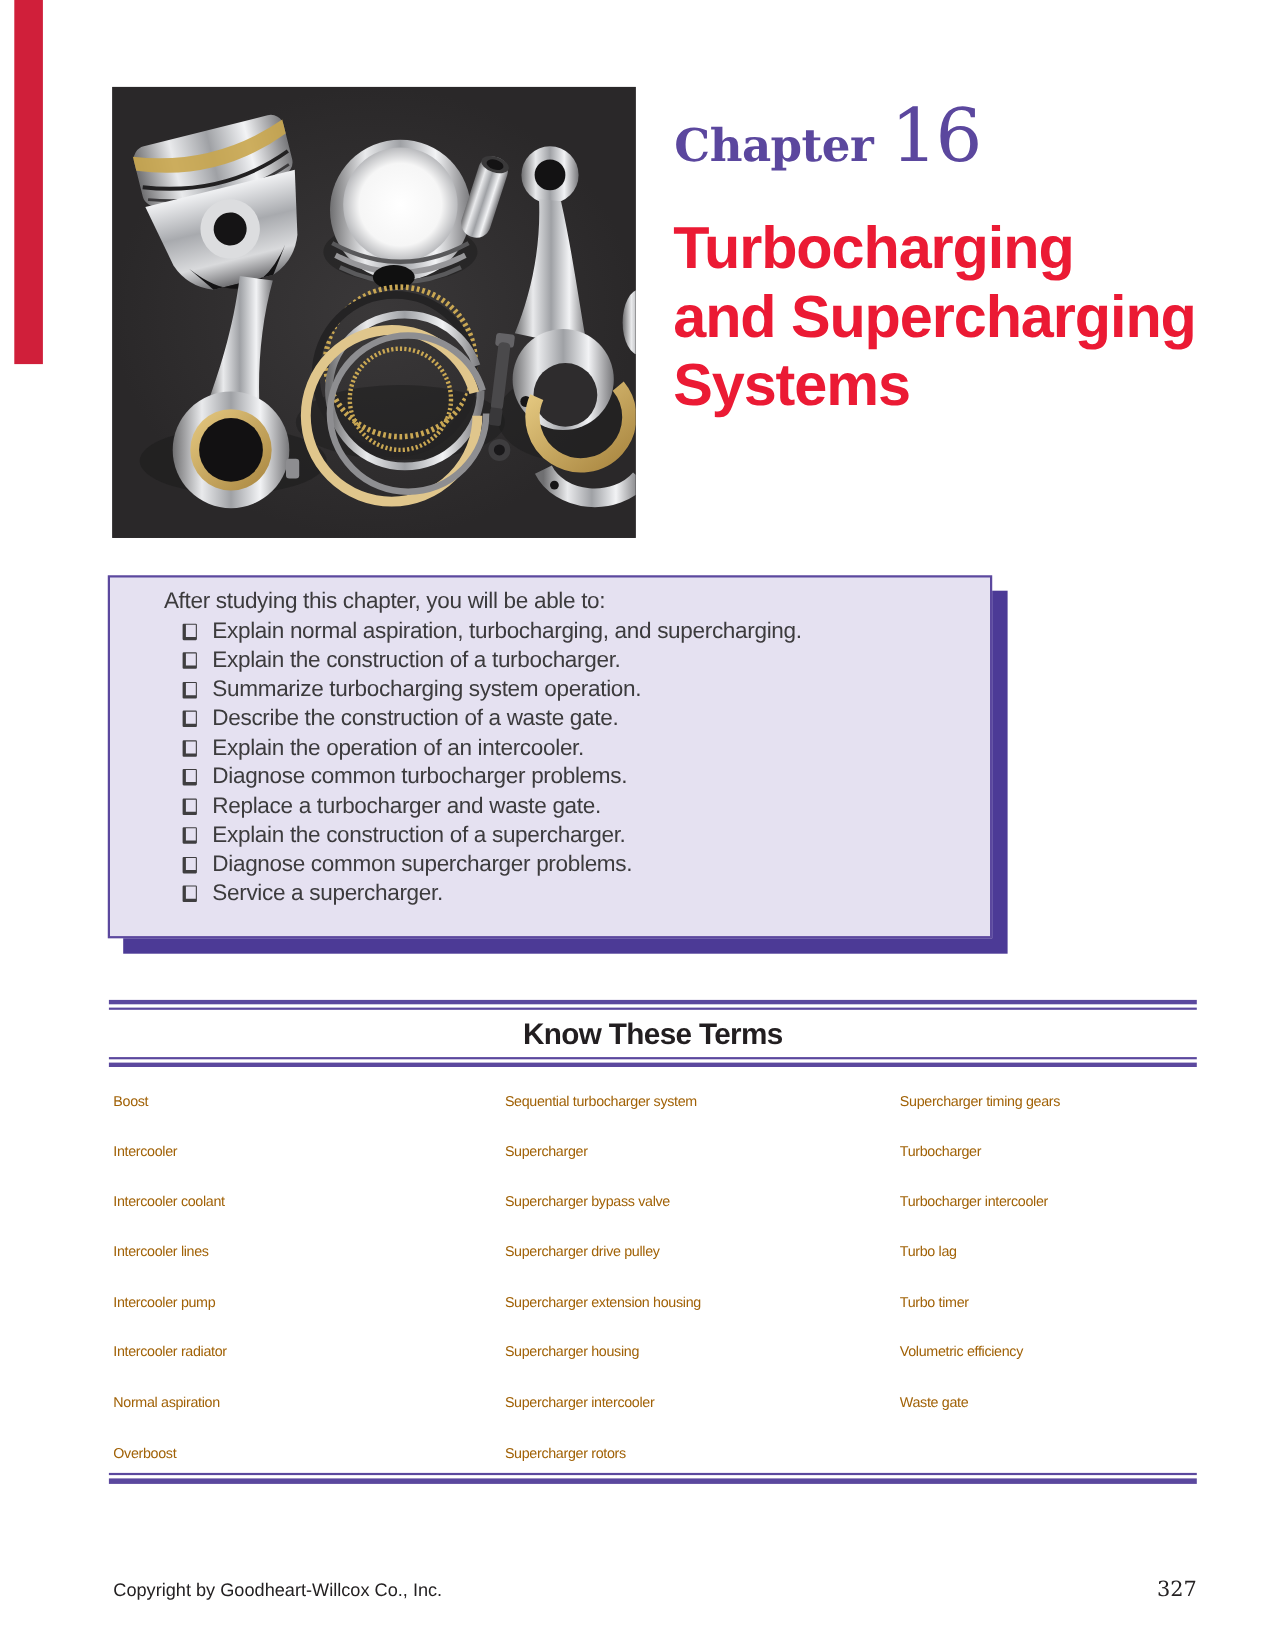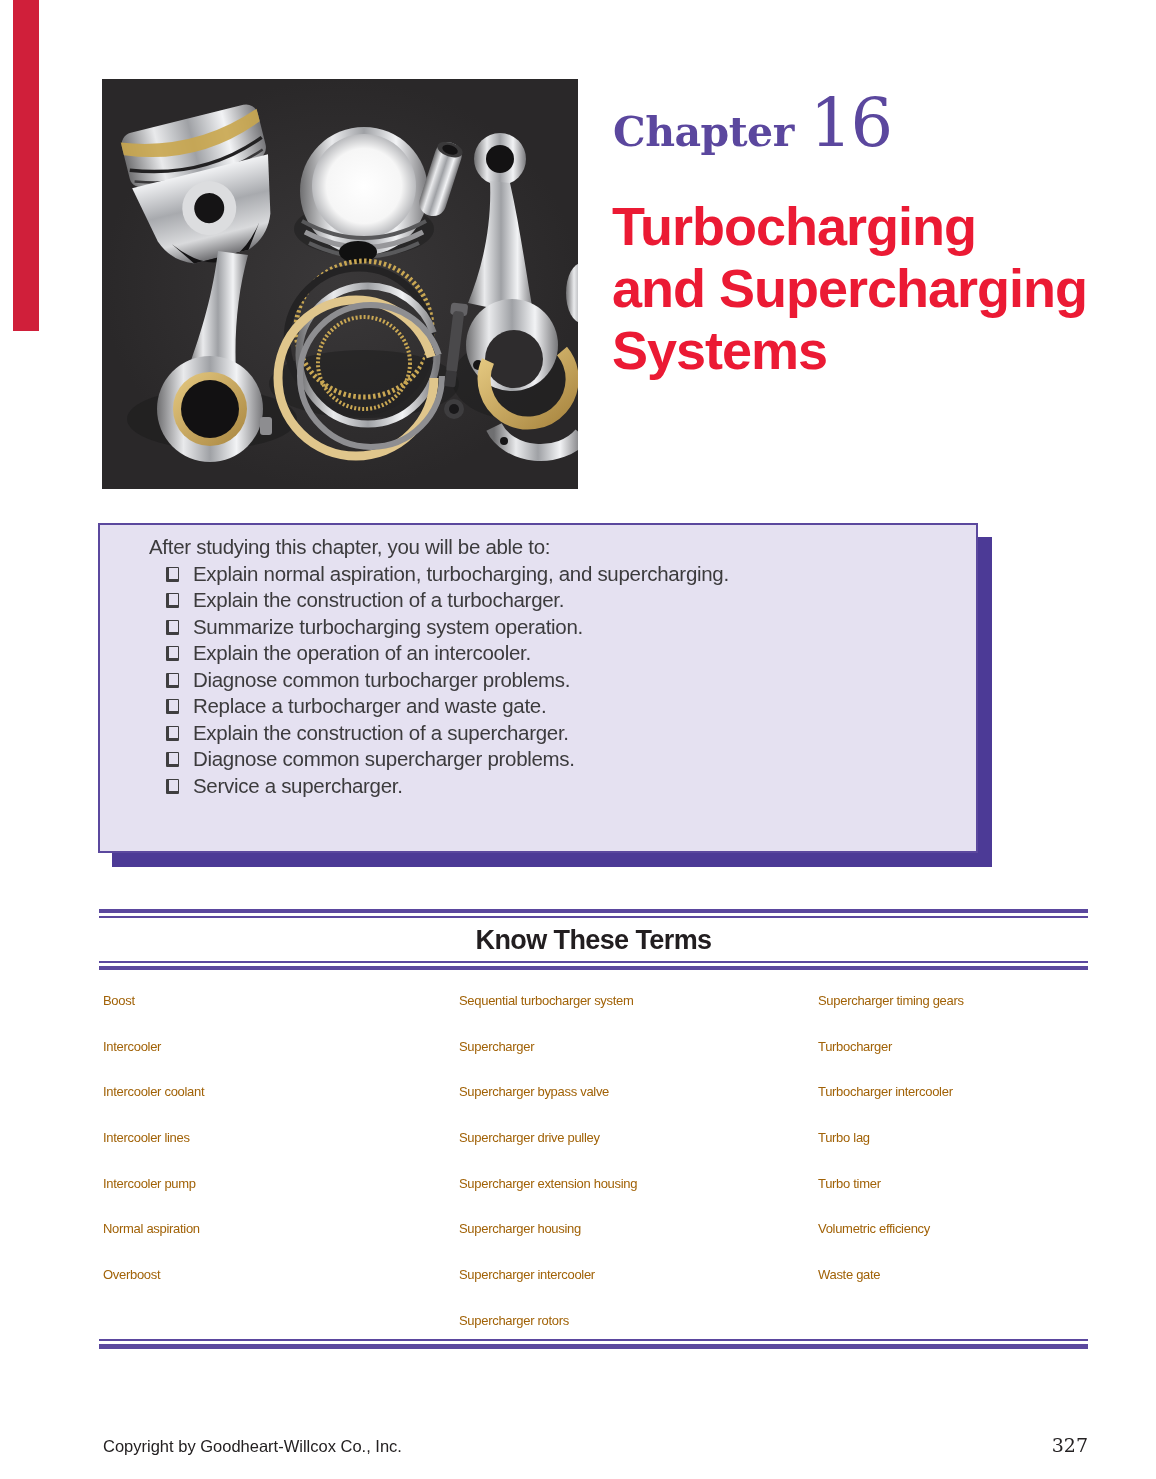--- a/index.html
+++ b/index.html
@@ -17,21 +17,21 @@
   .chapter-line{left:613px;top:84px;display:flex;align-items:baseline;gap:16px;
                 font-family:"DejaVu Serif","Liberation Serif",serif;color:#5b479e;}
   .chapter-word{font-size:41px;font-weight:700;letter-spacing:-0.5px;}
   .chapter-num{font-size:67px;font-weight:400;letter-spacing:-2px;}
 
   .title{left:612px;top:195px;width:530px;
          font-family:Liberation Sans, sans-serif;font-weight:700;
          font-size:54px;line-height:62px;letter-spacing:-1px;color:#eb1a34;}
 
   
-  .obj-box{left:98px;top:523px;width:880px;height:330px;box-sizing:border-box;
+  .obj-box{left:98px;top:523px;width:804px;height:330px;box-sizing:border-box;
            background:#e5e1f1;border:2px solid #5b489e;
            box-shadow:14px 14px 0 0 #4c3a96;padding:9px 24px 0 49px;}
   .obj-intro{font-size:20.5px;line-height:26.5px;letter-spacing:-0.3px;color:#3c3b3d;}
   .obj-list{margin:0;padding:0 0 0 17px;list-style:none;}
   .obj-list li{position:relative;padding-left:27px;font-size:20.5px;line-height:26.5px;
                letter-spacing:-0.3px;color:#3c3b3d;}
   .bullet{position:absolute;left:0;top:6px;width:9px;height:11px;
           border:1.6px solid #3f3e40;border-left-width:3.2px;border-bottom-width:3.2px;
           border-radius:1px;}
 
@@ -171,20 +171,21 @@
   <div>and Supercharging</div>
   <div>Systems</div>
 </div>
 
 <div class="abs obj-box">
   <div class="obj-intro">After studying this chapter, you will be able to:</div>
   <ul class="obj-list">
       <li><span class="bullet"></span><span>Explain normal aspiration, turbocharging, and supercharging.</span></li>
       <li><span class="bullet"></span><span>Explain the construction of a turbocharger.</span></li>
       <li><span class="bullet"></span><span>Summarize turbocharging system operation.</span></li>
+      <li><span class="bullet"></span><span>Describe the construction of a waste gate.</span></li>
       <li><span class="bullet"></span><span>Explain the operation of an intercooler.</span></li>
       <li><span class="bullet"></span><span>Diagnose common turbocharger problems.</span></li>
       <li><span class="bullet"></span><span>Replace a turbocharger and waste gate.</span></li>
       <li><span class="bullet"></span><span>Explain the construction of a supercharger.</span></li>
       <li><span class="bullet"></span><span>Diagnose common supercharger problems.</span></li>
       <li><span class="bullet"></span><span>Service a supercharger.</span></li>
     </ul>
 </div>
 
 <div class="abs rule rule-thick-a"></div>
@@ -192,20 +193,21 @@
 <div class="abs terms-heading">Know These Terms</div>
 <div class="abs rule rule-thin-b"></div>
 <div class="abs rule rule-thick-b"></div>
 
 <div class="abs terms-col terms-col-1">
     <div class="term">Boost</div>
     <div class="term">Intercooler</div>
     <div class="term">Intercooler coolant</div>
     <div class="term">Intercooler lines</div>
     <div class="term">Intercooler pump</div>
+    <div class="term">Intercooler radiator</div>
     <div class="term">Normal aspiration</div>
     <div class="term">Overboost</div>
   </div>
 <div class="abs terms-col terms-col-2">
     <div class="term">Sequential turbocharger system</div>
     <div class="term">Supercharger</div>
     <div class="term">Supercharger bypass valve</div>
     <div class="term">Supercharger drive pulley</div>
     <div class="term">Supercharger extension housing</div>
     <div class="term">Supercharger housing</div>

